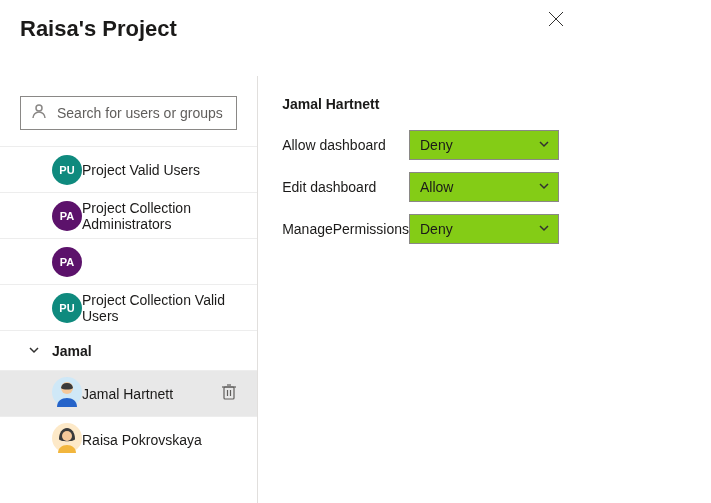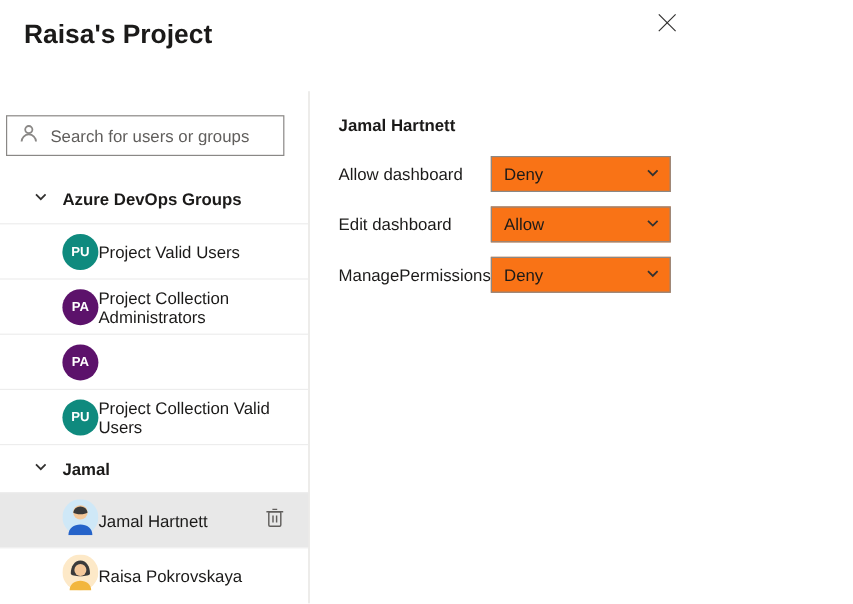--- a/index.html
+++ b/index.html
@@ -3,40 +3,40 @@
 <meta charset="utf-8">
 <style>
   * { box-sizing: border-box; }
   html,body { margin:0; padding:0; font-family: "Segoe UI", -apple-system, BlinkMacSystemFont, sans-serif; color:#1b1a19; background:#fff; }
   .dialog { width:583px; height:503px; position:relative; }
   .close { position:absolute; top:10px; right:18px; cursor:pointer; }
   .close svg { width:18px; height:18px; stroke:#323130; stroke-width:1; }
   .title { font-size:22px; font-weight:600; padding:16px 0 0 20px; }
   .body { display:flex; position:absolute; top:76px; bottom:0; left:0; right:0; }
   .left { width:352px; border-right:1px solid #e1dfdd; display:flex; flex-direction:column; padding-top:20px;}
-  .search { margin:0 20px 10px 5px; border:1px solid #8a8886; height:34px; display:flex; align-items:center; padding:0 10px; gap:8px; }
+  .search { margin:0 20px 10px 20px; border:1px solid #8a8886; height:34px; display:flex; align-items:center; padding:0 10px; gap:8px; }
   .search svg { width:16px; height:16px; stroke:#8a8886; fill:none; stroke-width:1.5;}
   .search input { border:none; outline:none; font-size:14px; width:100%; color:#323130;}
   .search input::placeholder{ color:#605e5c;}
   .list { padding-top:6px;}
   .grp-header { display:flex; align-items:center; height:40px; padding-left:28px; gap:12px; border-top:1px solid #ededed; cursor:pointer;}
   .grp-header:first-of-type{border-top:none;}
   .chev svg{ width:12px; height:12px; stroke:#323130; stroke-width:1.5; fill:none;}
   .grp-header .lbl { font-size:14px; font-weight:600;}
   .row { display:flex; align-items:center; height:46px; padding-left:52px; border-top:1px solid #ededed; cursor:pointer; position:relative;}
   .row.selected { background:#e8e8e8;}
   .avatar { width:30px; height:30px; border-radius:50%; display:flex; align-items:center; justify-content:center; font-size:11px; font-weight:600; color:#fff; flex-shrink:0;}
   .row .name { font-size:14px; }
   .trash { position:absolute; right:20px; top:50%; transform:translateY(-50%);}
   .trash svg{ width:16px; height:18px; stroke:#605e5c; fill:none; stroke-width:1.2;}
   .right { flex:1; padding:20px 24px 0 24px;}
   .perm-title { font-size:14px; font-weight:600; margin-bottom:18px;}
   .perm-row { display:flex; align-items:center; justify-content:space-between; margin-bottom:12px;}
   .perm-row .plabel { font-size:14px; }
-  .select { width:150px; height:30px; border:1px solid #8a8886; display:flex; align-items:center; justify-content:space-between; padding:0 8px 0 10px; font-size:14px; cursor:pointer; background:#f97316;}
+  .select { width:150px; height:30px; border:1px solid #8a8886; display:flex; align-items:center; justify-content:space-between; padding:0 8px 0 10px; font-size:14px; cursor:pointer; background:#84cc16;}
   .select svg{ width:12px; height:12px; stroke:#323130; stroke-width:1.5; fill:none;}
   .user-svg { width:30px; height:30px; }
 </style>
 </head>
 <body>
 
 <div class="dialog">
   <div class="close">
     <span>
       <svg viewBox="0 0 18 18">
@@ -54,26 +54,20 @@
         <span>
           <svg viewBox="0 0 16 16">
               <circle cx="8" cy="5" r="3"></circle>
               <path d="M2 15c0-3.3 2.7-6 6-6s6 2.7 6 6"></path>
             </svg>
         </span>
         <input type="text" placeholder="Search for users or groups" style="">
       </div>
 
       <div class="list">
-        <div class="grp-header">
-          <span class="chev"><svg viewBox="0 0 12 12">
-                <polyline points="2,4 6,8 10,4"></polyline>
-              </svg></span>
-          <span class="lbl">Azure DevOps Groups</span>
-        </div>
 
         <div class="row">
           <div class="avatar" style="background:#0f8a7e">PU</div>
           <span class="name">Project Valid Users</span>
         </div>
         <div class="row">
           <div class="avatar" style="background:#5c126b">PA</div>
           <span class="name">Project Collection Administrators</span>
         </div>
         <div class="row">

